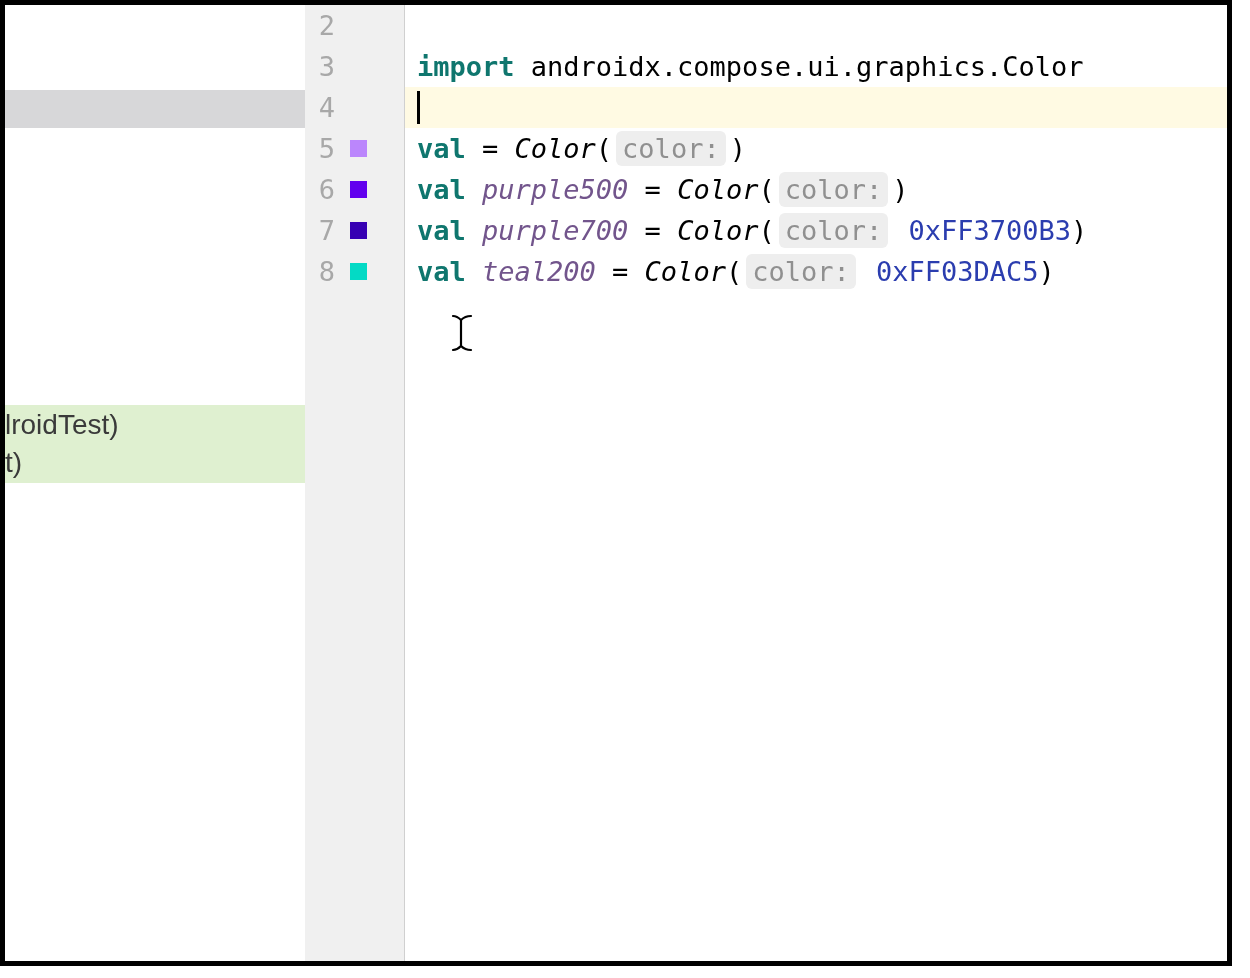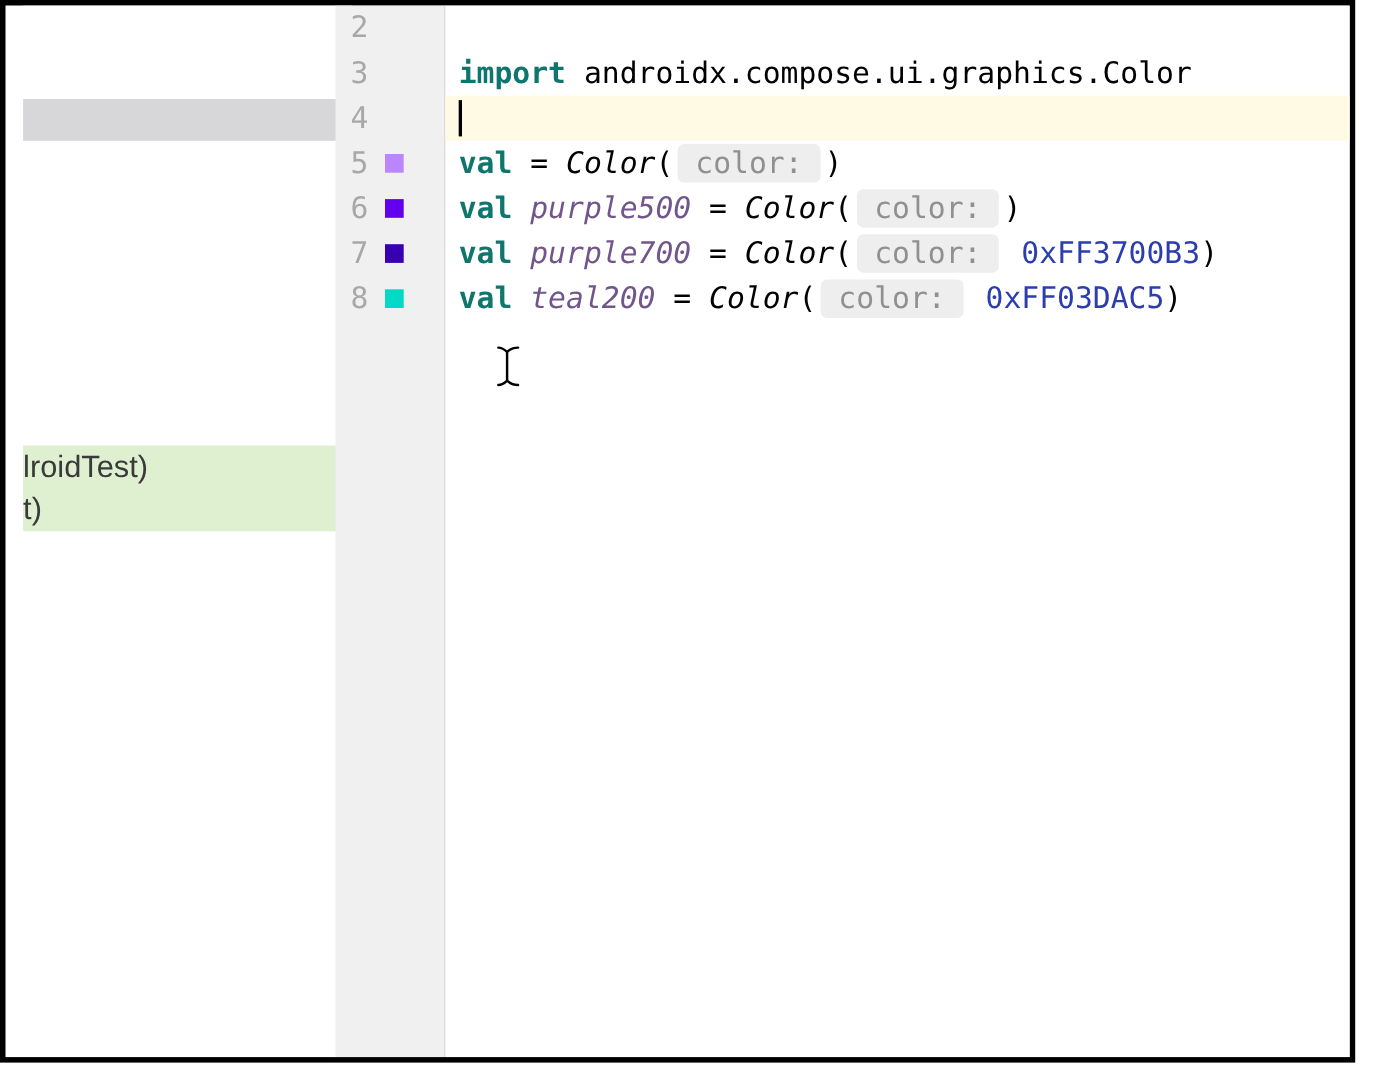--- a/index.html
+++ b/index.html
@@ -9,21 +9,21 @@
     position: absolute;
     left: 0; top: 0;
     width: 1232px; height: 966px;
     border: 5px solid #000;
     background: #fff;
     overflow: hidden;
   }
   
   .sidebar {
     position: absolute;
-    left: 16px; top: 0;
+    left: 0; top: 0;
     width: 299px; height: 100%;
     background: #fff;
   }
   
   .sidebar-grey-band {
     position: absolute;
     left: 0; top: 85px;
     width: 300px; height: 38px;
     background: #d7d7d9;
   }
@@ -92,21 +92,21 @@
   .kw  { color: #0f766e; font-weight: 600; }
   .ident { color: #000; }
   .varname { color: #72558c; font-style: italic; }
   .eq  { color: #000; }
   .classname { color: #000; font-style: italic; }
   .paren { color: #000; }
   .hint {
     background: #eeeeee;
     color: #909090;
     border-radius: 6px;
-    padding: 2px 16px;
+    padding: 2px 6px;
     font-style: normal;
     margin: 0 4px;
     text-align: right;
   }
   .hex { color: #2b3daf; }
   
   .caret {
     position: absolute;
     width: 3px; height: 33px;
     background: #000;

